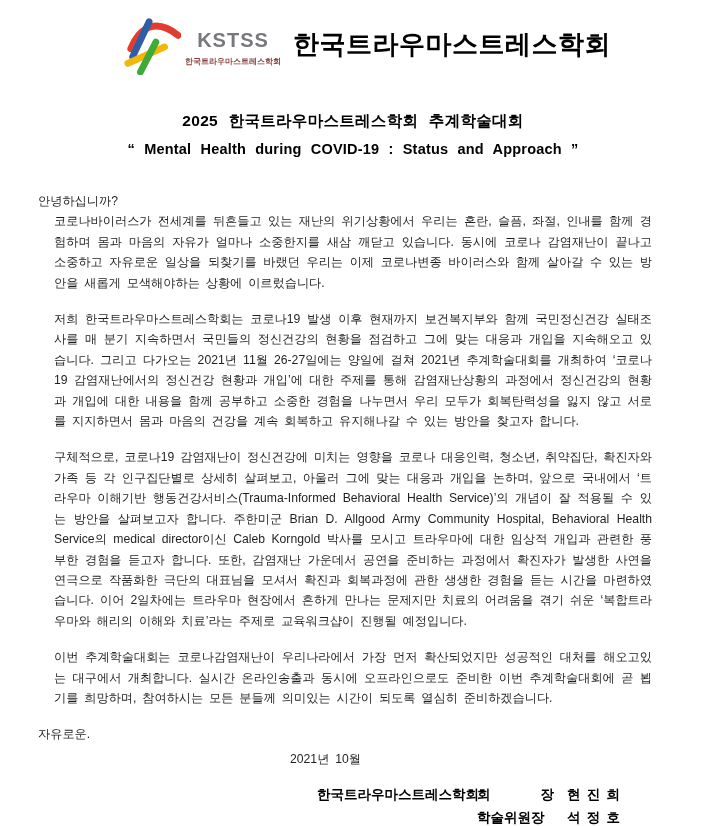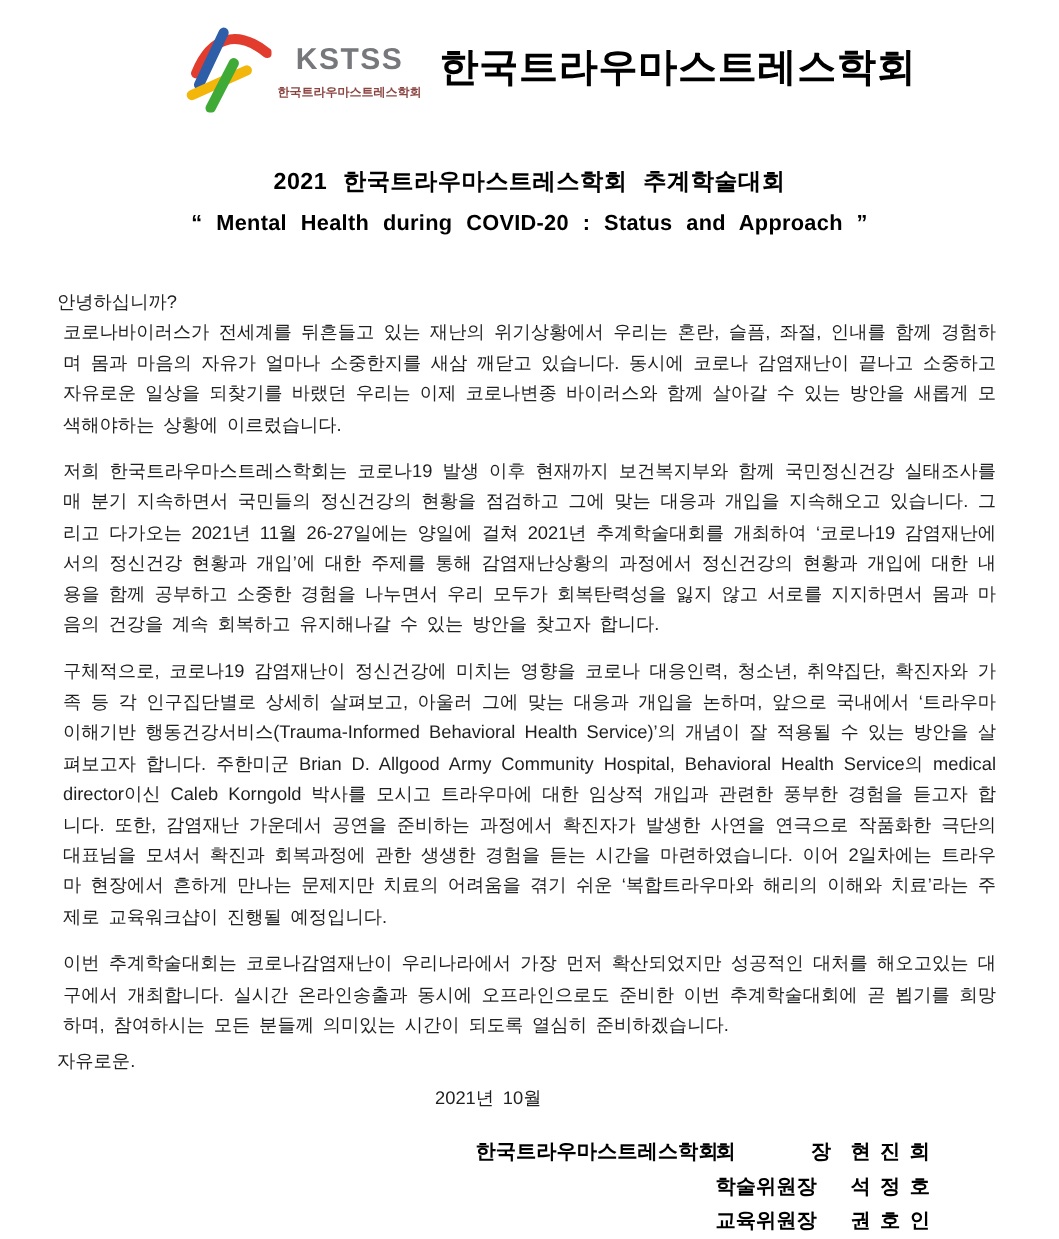--- a/index.html
+++ b/index.html
@@ -38,21 +38,21 @@
   .t1 { font-size: 15.5px; font-weight: 800; letter-spacing: 0.3px; word-spacing: 6px; }
   .t2 { font-size: 14.5px; font-weight: 800; margin-top: 9px; letter-spacing: 0.2px; word-spacing: 5px; }
 
   
   .main {
     margin-top: 34px; padding: 0 38px;
     font-size: 12.2px; line-height: 20.4px;
     text-align: justify; word-spacing: 2.5px; color: #1f1f1f;
   }
   .line { text-align: left; }
-  .para { margin: 4px; }
+  .para { margin: 16px; }
   .para + .para { margin-top: 11px; }
   .p-first { margin-top: 0; }
   .date { text-align: center; padding-right: 55px; margin-top: 3px; line-height: 22px; }
 
   
   .signature {
     width: fit-content; margin: 13px 48px 0 auto;
     font-weight: 700; font-size: 13.5px; color: #000;
   }
   .sig-row { display: flex; line-height: 23px; }
@@ -75,22 +75,22 @@
       </svg>
       <div class="logo-text">
         <div class="kstss">KSTSS</div>
         <div class="logo-sub">한국트라우마스트레스학회</div>
       </div>
     </div>
     <div class="org-name">한국트라우마스트레스학회</div>
   </div>
 
   <div class="title-block">
-    <div class="t1">2021 한국트라우마스트레스학회 추계학술대회</div>
-    <div class="t2">“ Mental Health during COVID-20 : Status and Approach ”</div>
+    <div class="t1">2025 한국트라우마스트레스학회 추계학술대회</div>
+    <div class="t2">“ Mental Health during COVID-19 : Status and Approach ”</div>
   </div>
 
   <div class="main">
     <div class="line">안녕하십니까?</div>
     <p class="para p-first">코로나바이러스가 전세계를 뒤흔들고 있는 재난의 위기상황에서 우리는 혼란, 슬픔, 좌절, 인내를 함께 경험하며 몸과 마음의 자유가 얼마나 소중한지를 새삼 깨닫고 있습니다. 동시에 코로나 감염재난이 끝나고 소중하고 자유로운 일상을 되찾기를 바랬던 우리는 이제 코로나변종 바이러스와 함께 살아갈 수 있는 방안을 새롭게 모색해야하는 상황에 이르렀습니다.</p>
     <p class="para">저희 한국트라우마스트레스학회는 코로나19 발생 이후 현재까지 보건복지부와 함께 국민정신건강 실태조사를 매 분기 지속하면서 국민들의 정신건강의 현황을 점검하고 그에 맞는 대응과 개입을 지속해오고 있습니다. 그리고 다가오는 2021년 11월 26-27일에는 양일에 걸쳐 2021년 추계학술대회를 개최하여 ‘코로나19 감염재난에서의 정신건강 현황과 개입’에 대한 주제를 통해 감염재난상황의 과정에서 정신건강의 현황과 개입에 대한 내용을 함께 공부하고 소중한 경험을 나누면서 우리 모두가 회복탄력성을 잃지 않고 서로를 지지하면서 몸과 마음의 건강을 계속 회복하고 유지해나갈 수 있는 방안을 찾고자 합니다.</p>
     <p class="para">구체적으로, 코로나19 감염재난이 정신건강에 미치는 영향을 코로나 대응인력, 청소년, 취약집단, 확진자와 가족 등 각 인구집단별로 상세히 살펴보고, 아울러 그에 맞는 대응과 개입을 논하며, 앞으로 국내에서 ‘트라우마 이해기반 행동건강서비스(Trauma-Informed Behavioral Health Service)’의 개념이 잘 적용될 수 있는 방안을 살펴보고자 합니다. 주한미군 Brian D. Allgood Army Community Hospital, Behavioral Health Service의 medical director이신 Caleb Korngold 박사를 모시고 트라우마에 대한 임상적 개입과 관련한 풍부한 경험을 듣고자 합니다. 또한, 감염재난 가운데서 공연을 준비하는 과정에서 확진자가 발생한 사연을 연극으로 작품화한 극단의 대표님을 모셔서 확진과 회복과정에 관한 생생한 경험을 듣는 시간을 마련하였습니다. 이어 2일차에는 트라우마 현장에서 흔하게 만나는 문제지만 치료의 어려움을 겪기 쉬운 ‘복합트라우마와 해리의 이해와 치료’라는 주제로 교육워크샵이 진행될 예정입니다.</p>
     <p class="para">이번 추계학술대회는 코로나감염재난이 우리나라에서 가장 먼저 확산되었지만 성공적인 대처를 해오고있는 대구에서 개최합니다. 실시간 온라인송출과 동시에 오프라인으로도 준비한 이번 추계학술대회에 곧 뵙기를 희망하며, 참여하시는 모든 분들께 의미있는 시간이 되도록 열심히 준비하겠습니다.</p>
     <div class="line">자유로운.</div>
     <div class="date">2021년  10월</div>

